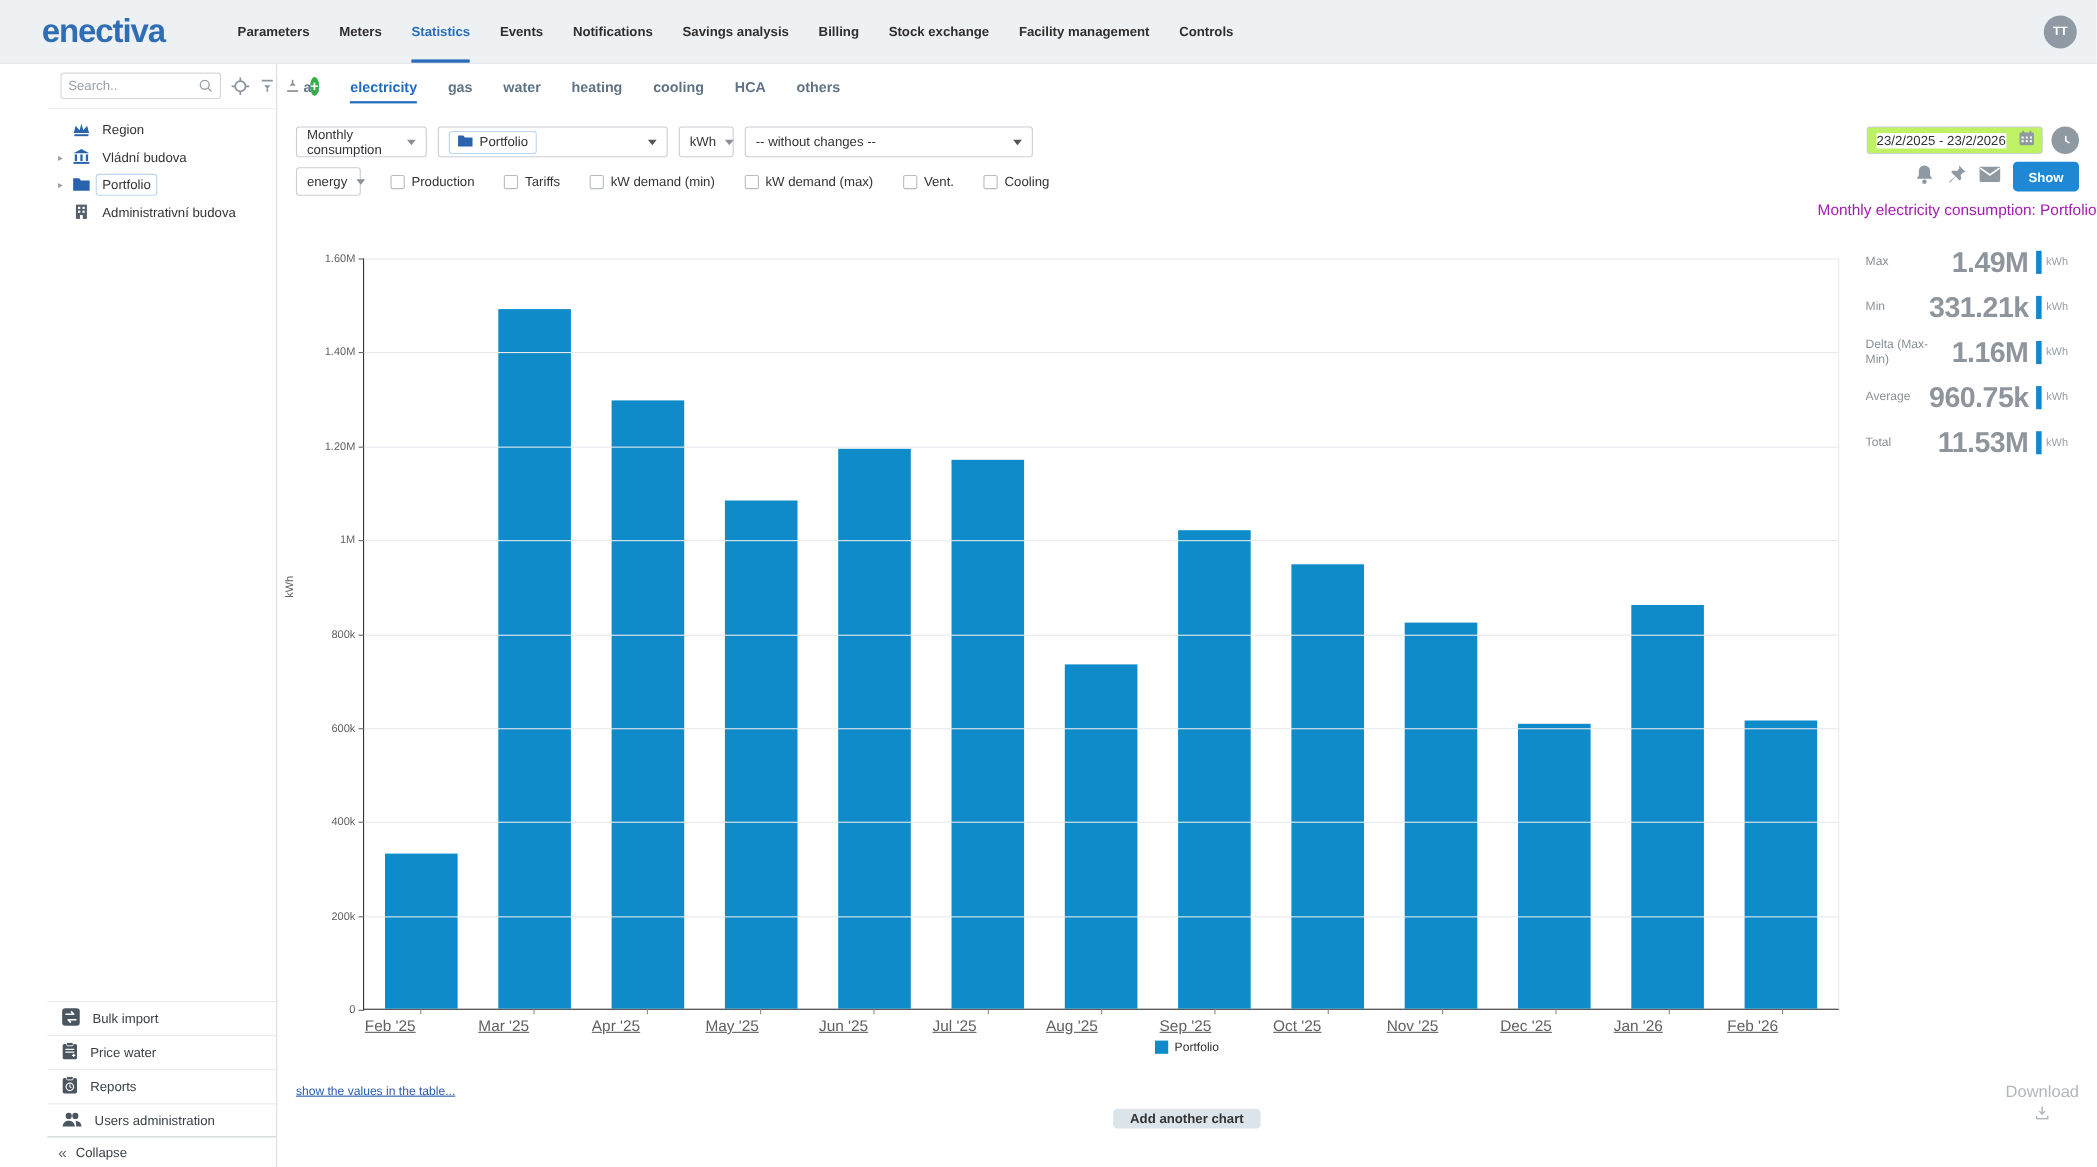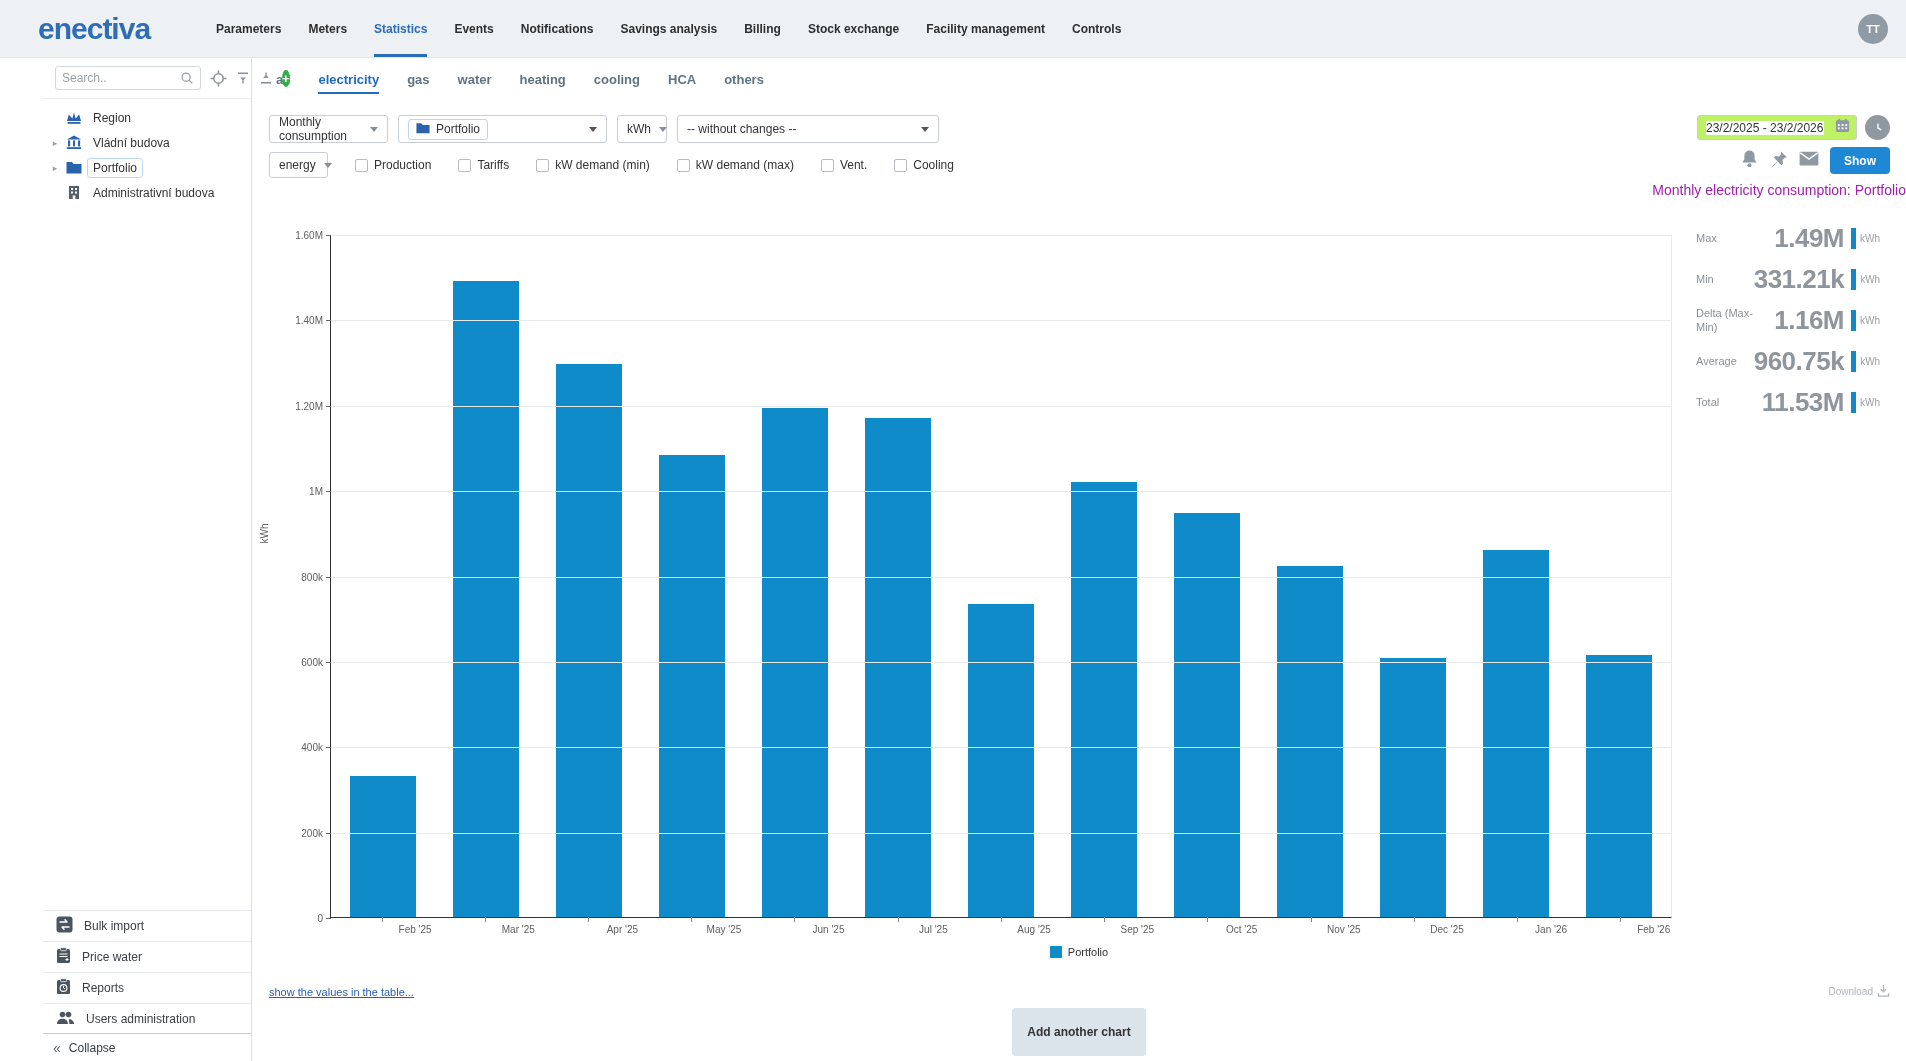--- a/index.html
+++ b/index.html
@@ -101,34 +101,34 @@
           border-left:1px solid #333; border-bottom:1px solid #333; border-right:1px solid #e8ebee; }
   .gridline { position:absolute; left:0; right:0; height:1px; background:#e6eaed; }
   .ytick { position:absolute; right:calc(100% + 8px); width:44px; text-align:right;
            font-size:10px; color:#606060; margin-top:-5px; }
   .ytickmark { position:absolute; right:100%; width:5px; height:1px; background:#666; }
   .bars { position:absolute; left:0; right:0; top:0; bottom:0; display:flex;
           align-items:flex-end; justify-content:space-around; }
   .bar { width:66px; background:#0e8bc8; cursor:pointer; }
   .xlabels { position:absolute; left:78px; top:866px; width:1342px; display:flex;
              justify-content:space-around; }
-  .xlabel { width:100px; text-align:right; font-size:10px; color:#606060; position:relative; }
+  .xlabel { width:100px; text-align:left; font-size:14px; color:#606060; position:relative;text-decoration:underline; }
   .xlabel::before { content:""; position:absolute; top:-7px; left:50%; width:1px; height:5px; background:#888; }
   .legend { position:absolute; top:888px; left:0; right:0; display:flex; justify-content:center;
             align-items:center; gap:6px; font-size:11px; color:#333; }
   .legend-swatch { width:12px; height:12px; background:#0e8bc8; }
 
   
   .table-link { position:absolute; left:17px; top:928px; font-size:11px; color:#2a5db0;
                 text-decoration:underline; cursor:pointer; }
-  .download { position:absolute; right:16px; top:926px; font-size:10px; color:#b0b6bc;
-              display:flex; align-items:center; gap:4px; cursor:pointer; }
+  .download { position:absolute; right:16px; top:926px; font-size:15px; color:#b0b6bc;
+              display:flex; align-items:center; gap:4px; cursor:pointer;flex-direction:column; }
   .add-chart-wrap { position:absolute; left:0; right:0; top:950px; display:flex; justify-content:center; }
   .add-chart { background:#dbe3eb; border:none; border-radius:4px; color:#333; font-size:12px;
-               font-weight:bold; padding:17px 15px; cursor:pointer;
+               font-weight:bold; padding:2px 15px; cursor:pointer;
                font-family:"Liberation Sans", sans-serif; }
 </style>
 </head>
 <body>
 
 <div class="header">
   <div class="logo-wrap">
     <div class="logo">enectiva</div>
   </div>
   <div class="nav" id="nav">

